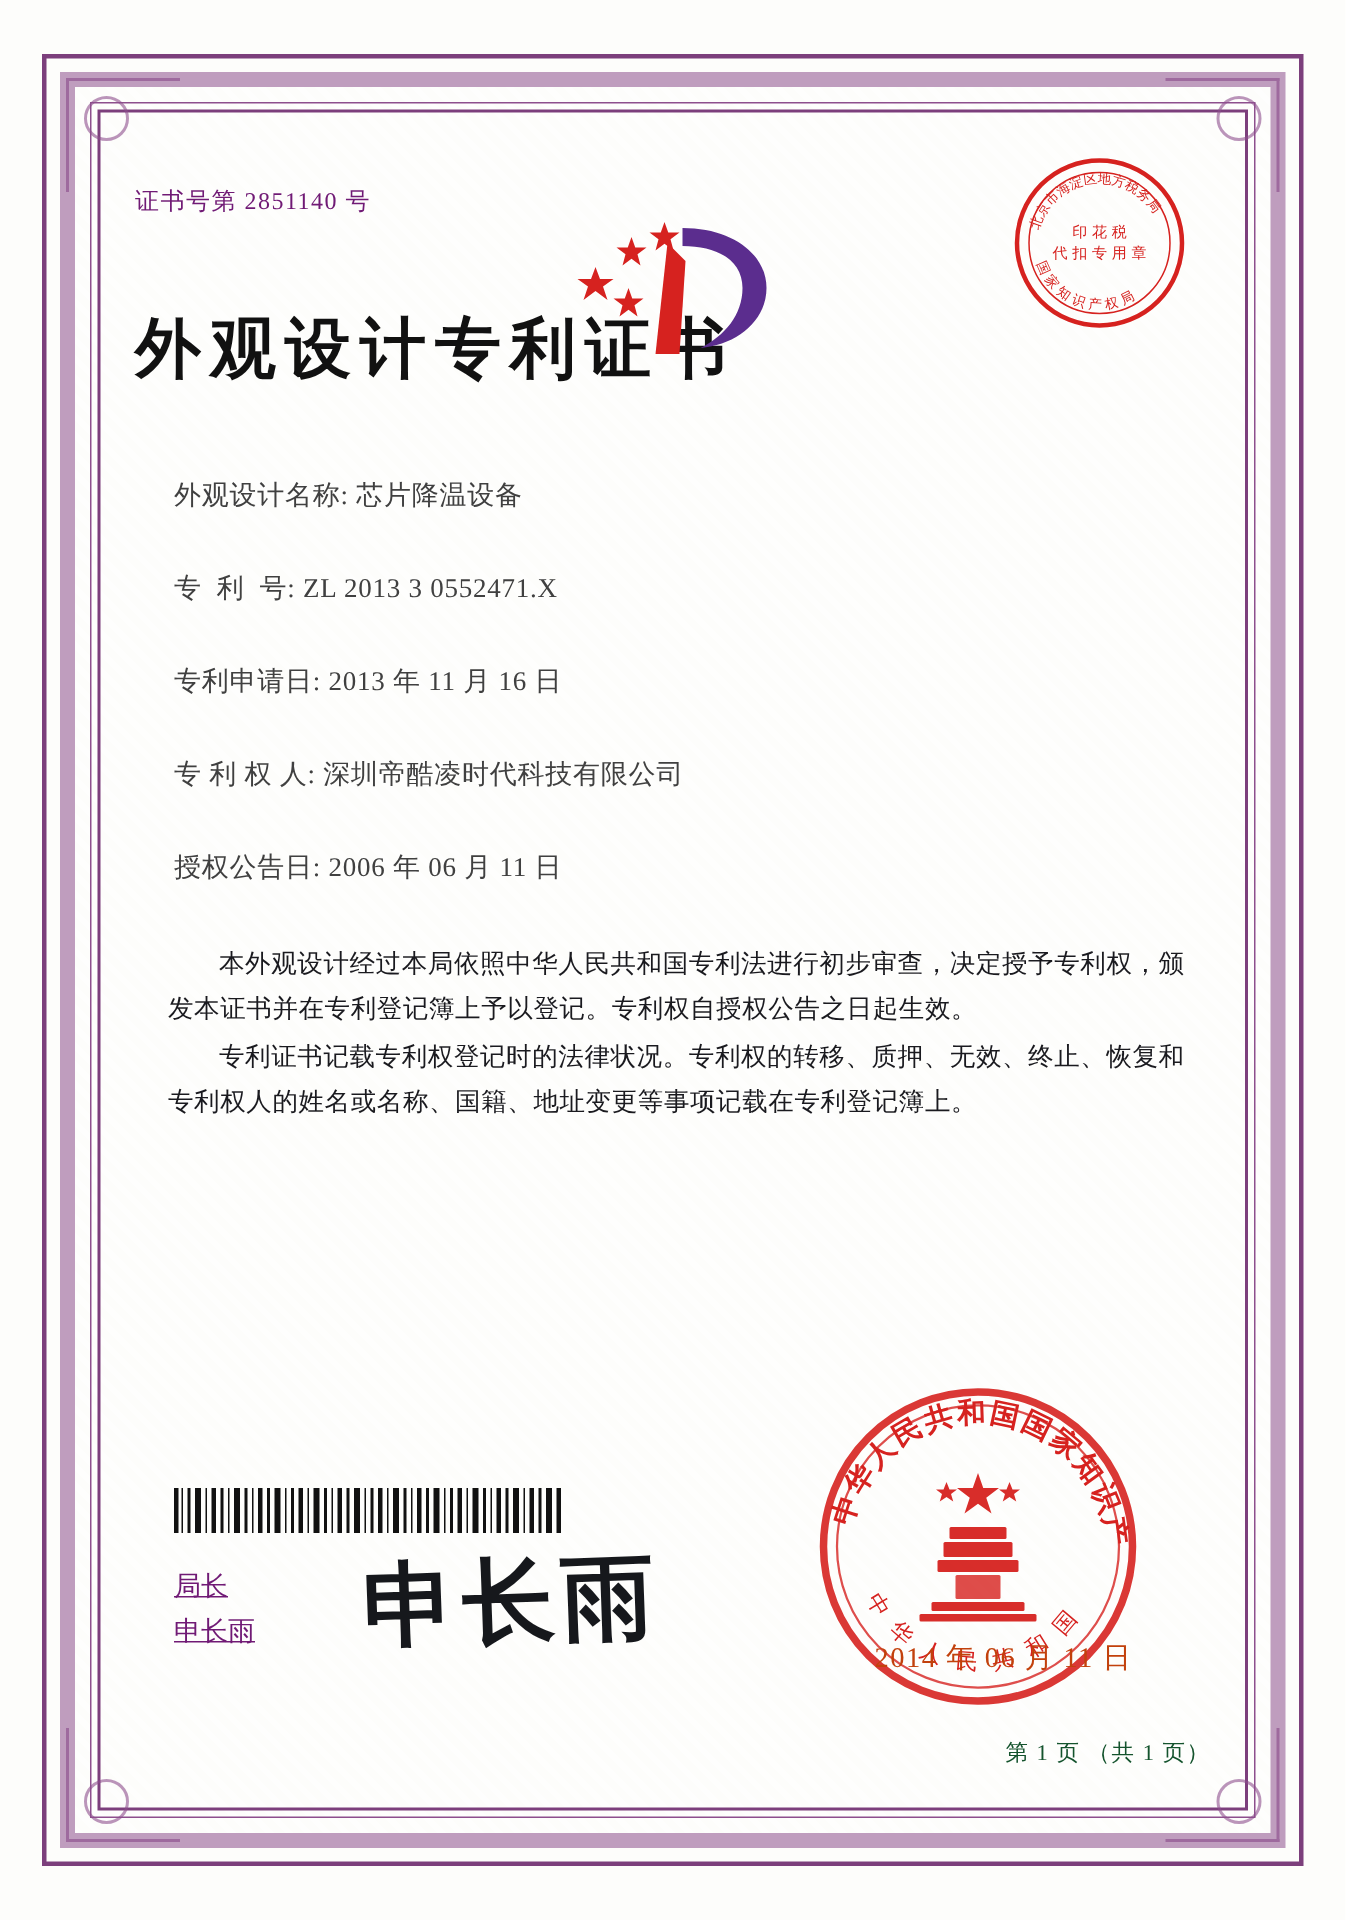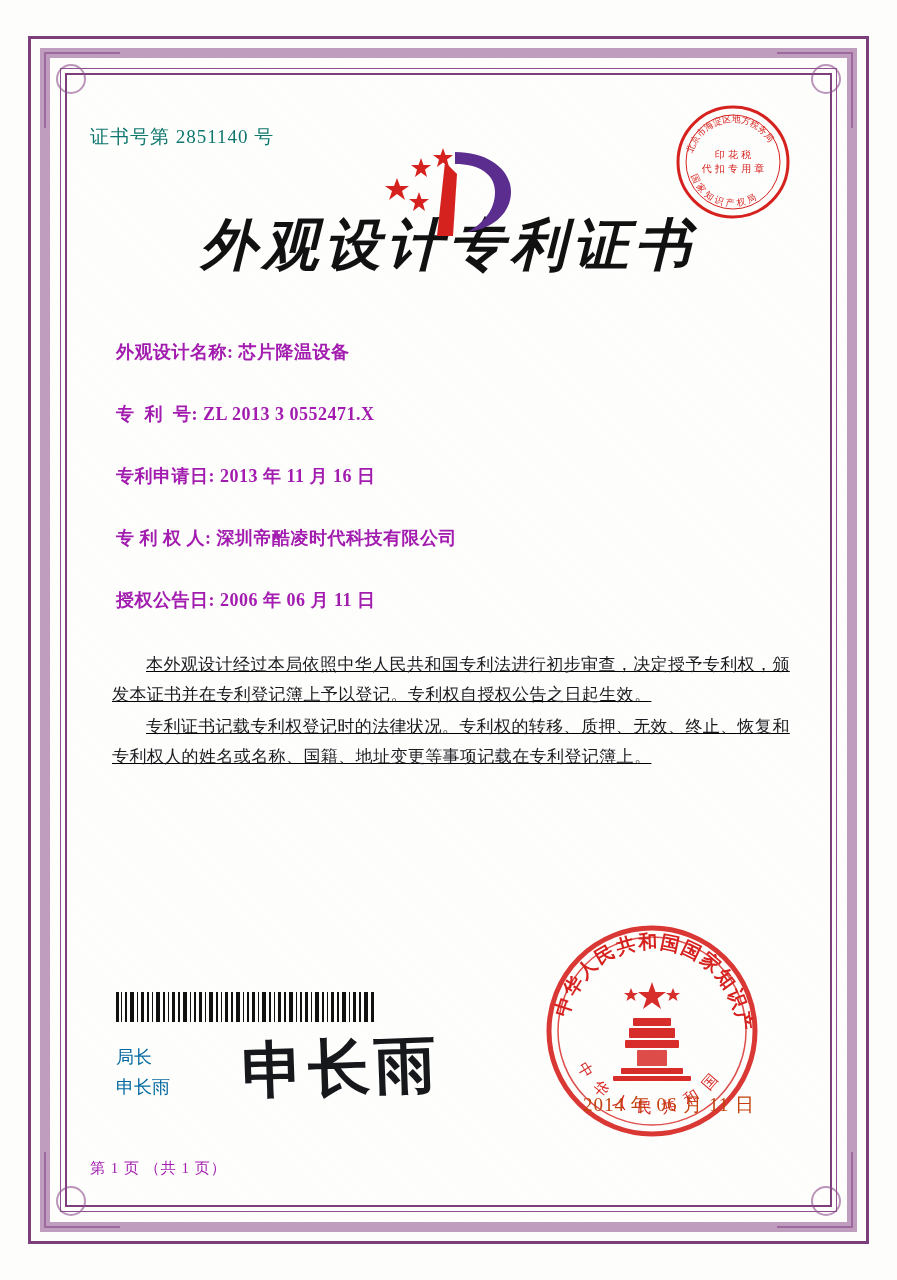--- a/index.html
+++ b/index.html
@@ -88,22 +88,22 @@
   
   .content {
     position: absolute;
     left: 90px;
     top: 96px;
     right: 90px;
     bottom: 96px;
   }
 
   .cert-number {
-    font-size: 19px;
-    color: #0f766e;
+    font-size: 16px;
+    color: #701a75;
     letter-spacing: 1px;
     margin-top: 28px;
   }
 
   
   .logo {
     position: absolute;
     left: 50%;
     transform: translateX(-50%);
     top: 38px;
@@ -114,48 +114,45 @@
   
   .stamp-top {
     position: absolute;
     right: 14px;
     top: 6px;
     width: 120px;
     height: 120px;
   }
 
   .title {
-    text-align: center;
-    font-size: 56px;
+    text-align: left;
+    font-size: 44px;
     font-weight: bold;
     letter-spacing: 6px;
     color: #111;
     margin-top: 58px;
     font-family: "DejaVu Serif", serif;
-    font-style: italic;
   }
 
   .fields {
     margin-top: 56px;
     padding-left: 26px;
   }
   .field {
     font-size: 18px;
-    color: #a21caf;
+    color: #404040;
     margin-bottom: 38px;
     letter-spacing: .5px;
     white-space: pre;
-    font-weight: bold;
   }
 
   .paragraphs {
     margin-top: 6px;
     padding-left: 22px;
     padding-right: 14px;
-    text-decoration: underline;
   }
   .para {
     font-size: 17px;
     line-height: 30px;
     text-indent: 34px;
     color: #1a1a1f;
     letter-spacing: .4px;
     margin-bottom: 2px;
   }
 
@@ -167,21 +164,22 @@
     width: 260px;
     height: 30px;
   }
 
   .signature-block {
     position: absolute;
     left: 26px;
     bottom: 82px;
     font-size: 18px;
     line-height: 30px;
-    color: #0369a1;
+    color: #701a75;
+    text-decoration: underline;
   }
 
   .handwriting {
     position: absolute;
     left: 152px;
     bottom: 74px;
     font-size: 62px;
     font-family: "DejaVu Serif", serif;
     color: #16181c;
     letter-spacing: 4px;
@@ -205,23 +203,23 @@
     font-size: 19px;
     color: #c2410c;
     letter-spacing: 1px;
   }
 
   .footer {
     position: absolute;
     left: 0;
     right: 0;
     bottom: 6px;
-    text-align: left;
+    text-align: right;
     font-size: 15px;
-    color: #a21caf;
+    color: #14532d;
     letter-spacing: 1px;
   }
 </style>
 </head>
 <body>
 
 <div class="page">
 
   <div class="border-outer"></div>
   <div class="border-mid"></div>

